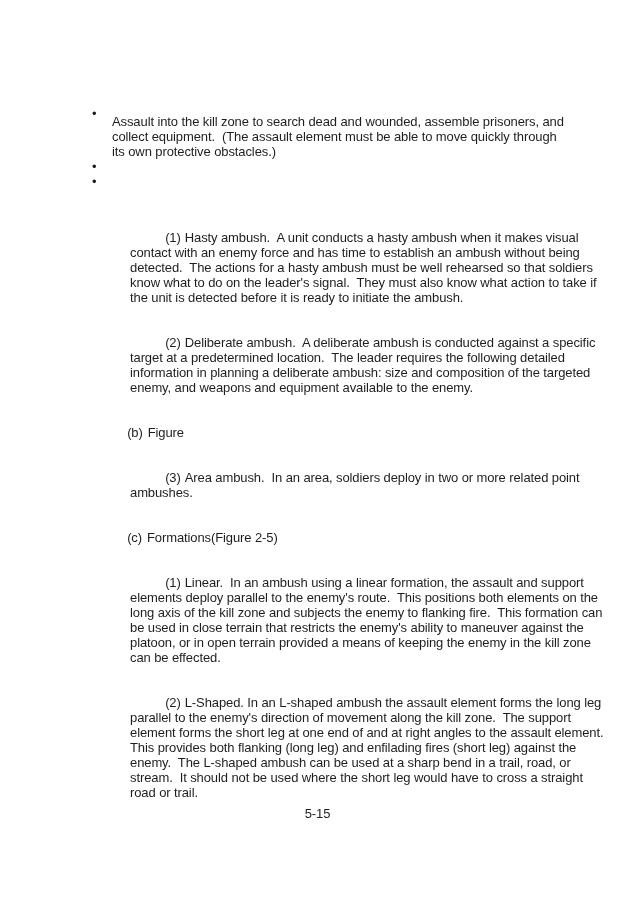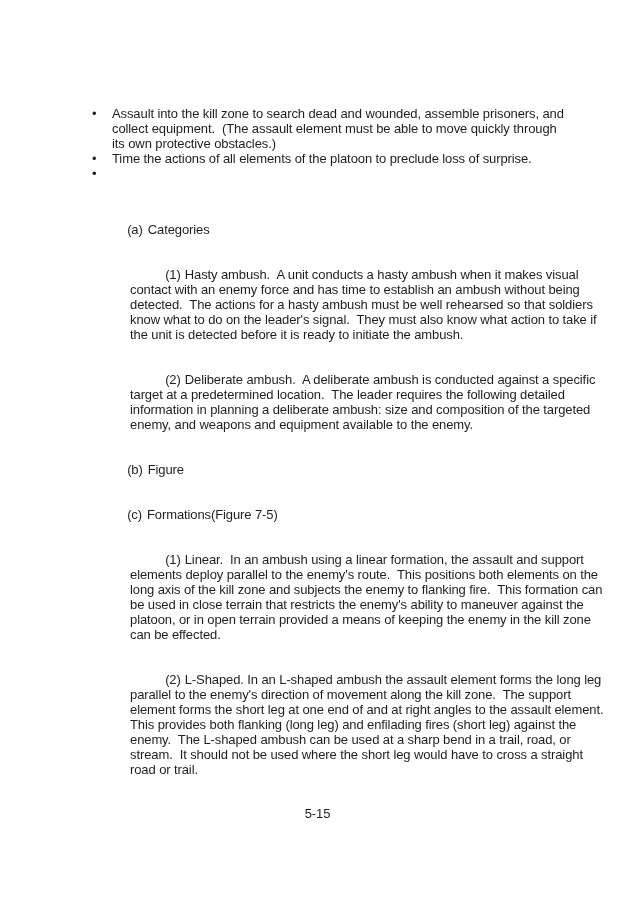--- a/index.html
+++ b/index.html
@@ -30,20 +30,21 @@
     padding-right: 41px;
   }
   .bullet-marker {
     flex: none;
     width: 20px;
     text-align: left;
   }
   .bullet-text {
     flex: 1;
     white-space: pre-wrap;
+    margin-top: 8px;
   }
   .sections {
     margin-top: 26px;
   }
   .section-header {
     white-space: pre-wrap;
   }
   .section-label {
     margin-right: 5px;
   }
@@ -70,50 +71,49 @@
 
   <div class="content">
 
     <div class="bullet-list">
       <div class="bullet-item">
         <div class="bullet-marker">•</div>
         <div class="bullet-text">Assault into the kill zone to search dead and wounded, assemble prisoners, and collect equipment.  (The assault element must be able to move quickly through its own protective obstacles.)</div>
       </div>
       <div class="bullet-item">
         <div class="bullet-marker">•</div>
-        <div class="bullet-text">Time the actions of all elements of the platoon to preclude loss of surprise.</div>
       </div>
       <div class="bullet-item">
         <div class="bullet-marker">•</div>
       </div>
     </div>
 
     <div class="sections">
 
       <div class="section">
-        <div class="section-header">
-          <span class="section-label">(a)</span><span class="section-title">Categories</span>
-        </div>
         <div class="list-item">
           <span class="item-number">(1)</span><span class="item-text">Hasty ambush.  A unit conducts a hasty ambush when it makes visual contact with an enemy force and has time to establish an ambush without being detected.  The actions for a hasty ambush must be well rehearsed so that soldiers know what to do on the leader's signal.  They must also know what action to take if the unit is detected before it is ready to initiate the ambush.</span>
         </div>
         <div class="list-item">
           <span class="item-number">(2)</span><span class="item-text">Deliberate ambush.  A deliberate ambush is conducted against a specific target at a predetermined location.  The leader requires the following detailed information in planning a deliberate ambush: size and composition of the targeted enemy, and weapons and equipment available to the enemy.</span>
         </div>
       </div>
 
       <div class="section">
         <div class="section-header">
           <span class="section-label">(b)</span><span class="section-title">Figure</span>
         </div>
+        <div class="list-item">
+          <span class="item-number">(3)</span><span class="item-text">Area ambush.  In an area, soldiers deploy in two or more related point ambushes.</span>
+        </div>
       </div>
 
       <div class="section">
         <div class="section-header">
-          <span class="section-label">(c)</span><span class="section-title">Formations(Figure 7-5)</span>
+          <span class="section-label">(c)</span><span class="section-title">Formations(Figure 2-5)</span>
         </div>
         <div class="list-item">
           <span class="item-number">(1)</span><span class="item-text">Linear.  In an ambush using a linear formation, the assault and support elements deploy parallel to the enemy's route.  This positions both elements on the long axis of the kill zone and subjects the enemy to flanking fire.  This formation can be used in close terrain that restricts the enemy's ability to maneuver against the platoon, or in open terrain provided a means of keeping the enemy in the kill zone can be effected.</span>
         </div>
         <div class="list-item">
           <span class="item-number">(2)</span><span class="item-text">L-Shaped. In an L-shaped ambush the assault element forms the long leg parallel to the enemy's direction of movement along the kill zone.  The support element forms the short leg at one end of and at right angles to the assault element.  This provides both flanking (long leg) and enfilading fires (short leg) against the enemy.  The L-shaped ambush can be used at a sharp bend in a trail, road, or stream.  It should not be used where the short leg would have to cross a straight road or trail.</span>
         </div>
       </div>
 
     </div>

